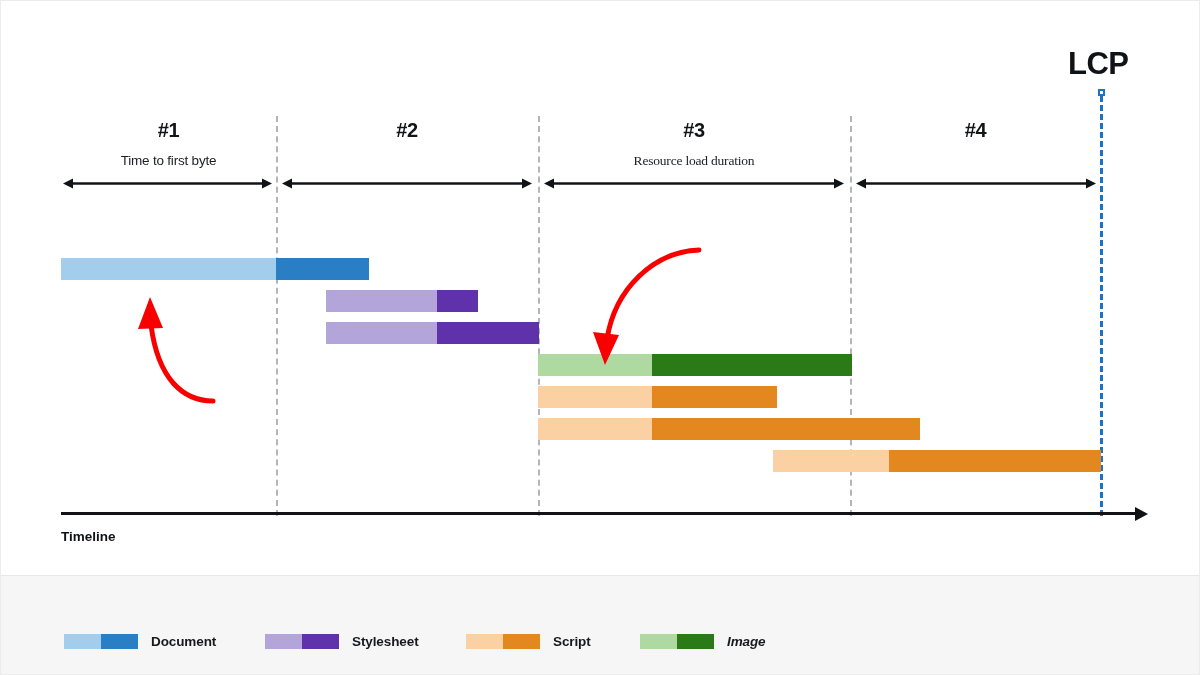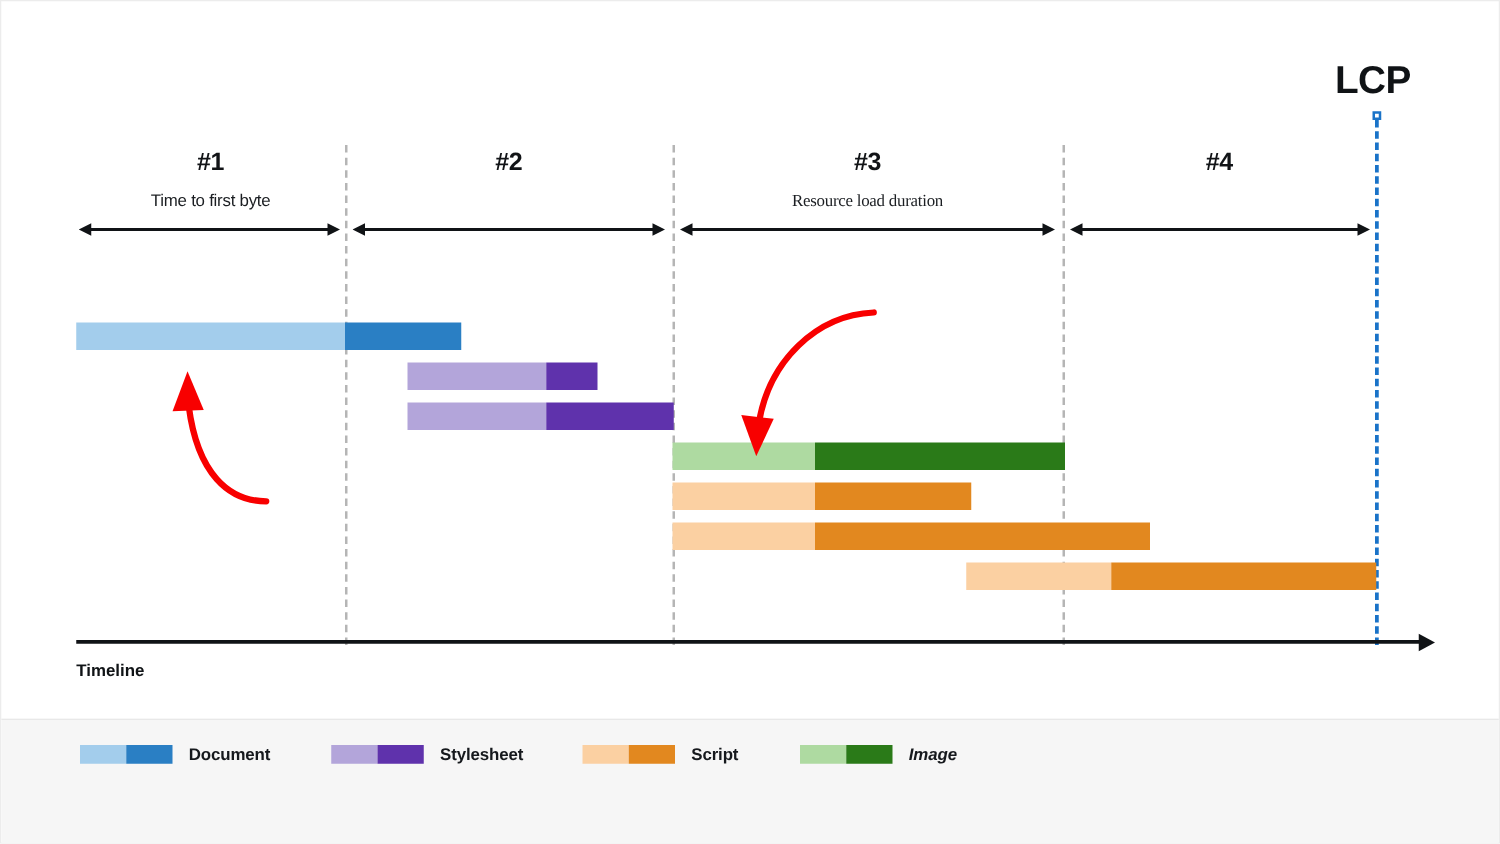--- a/index.html
+++ b/index.html
@@ -25,21 +25,21 @@
     left: 0;
     top: 574px;
     width: 1200px;
     height: 101px;
     background: #f6f6f6;
     border-top: 1px solid #e8e8e8;
   }
   .legend-row {
     position: absolute;
     left: 0;
-    top: 590px;
+    top: 628px;
     width: 1200px;
     height: 24px;
   }
   .legend-item {
     position: absolute;
     top: 0;
     height: 24px;
     display: flex;
     align-items: center;
   }

